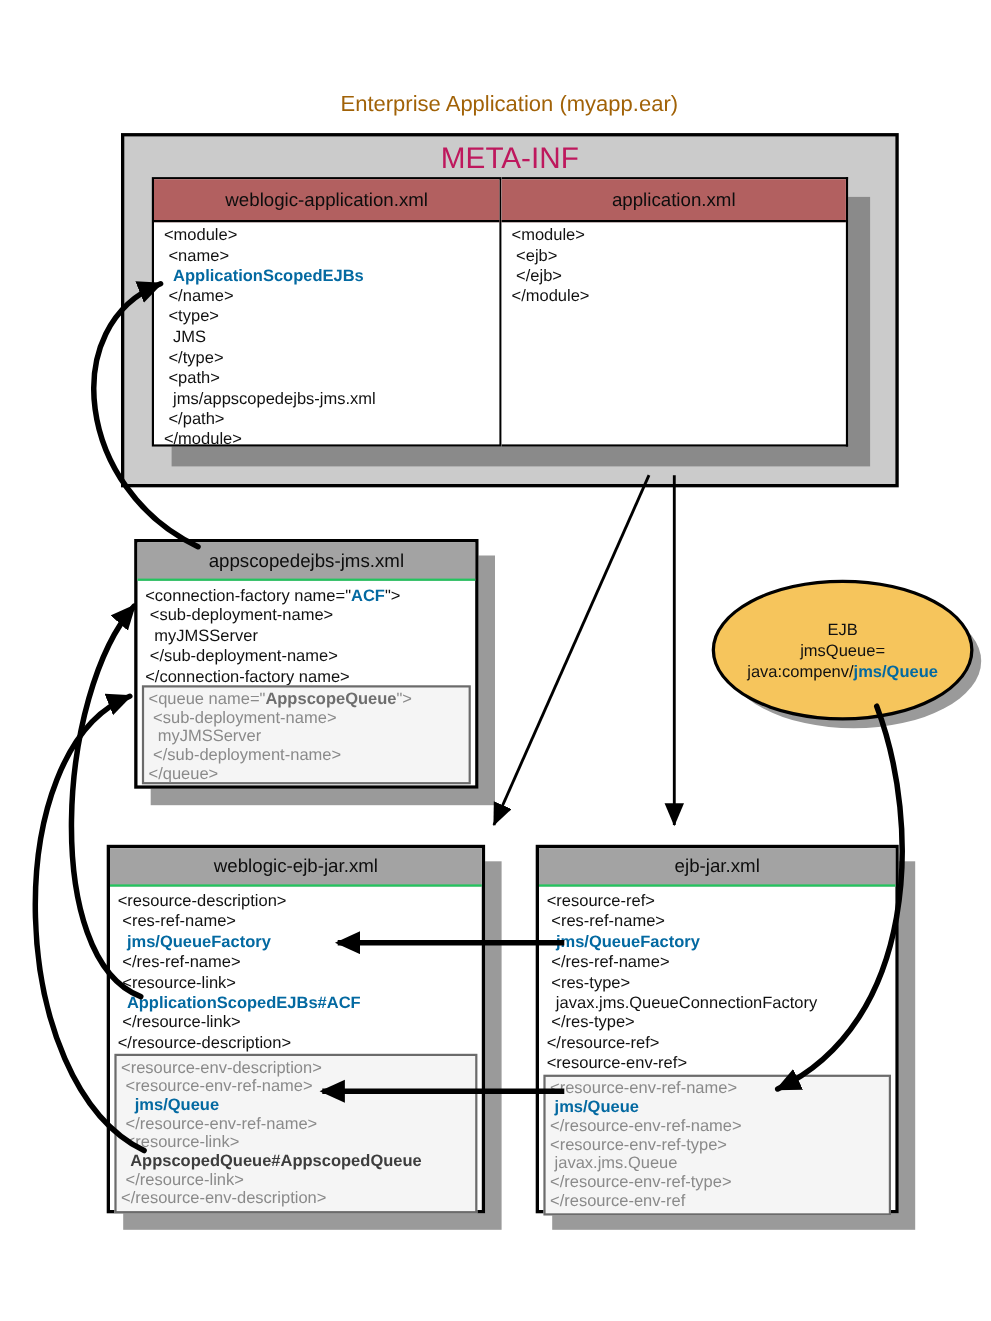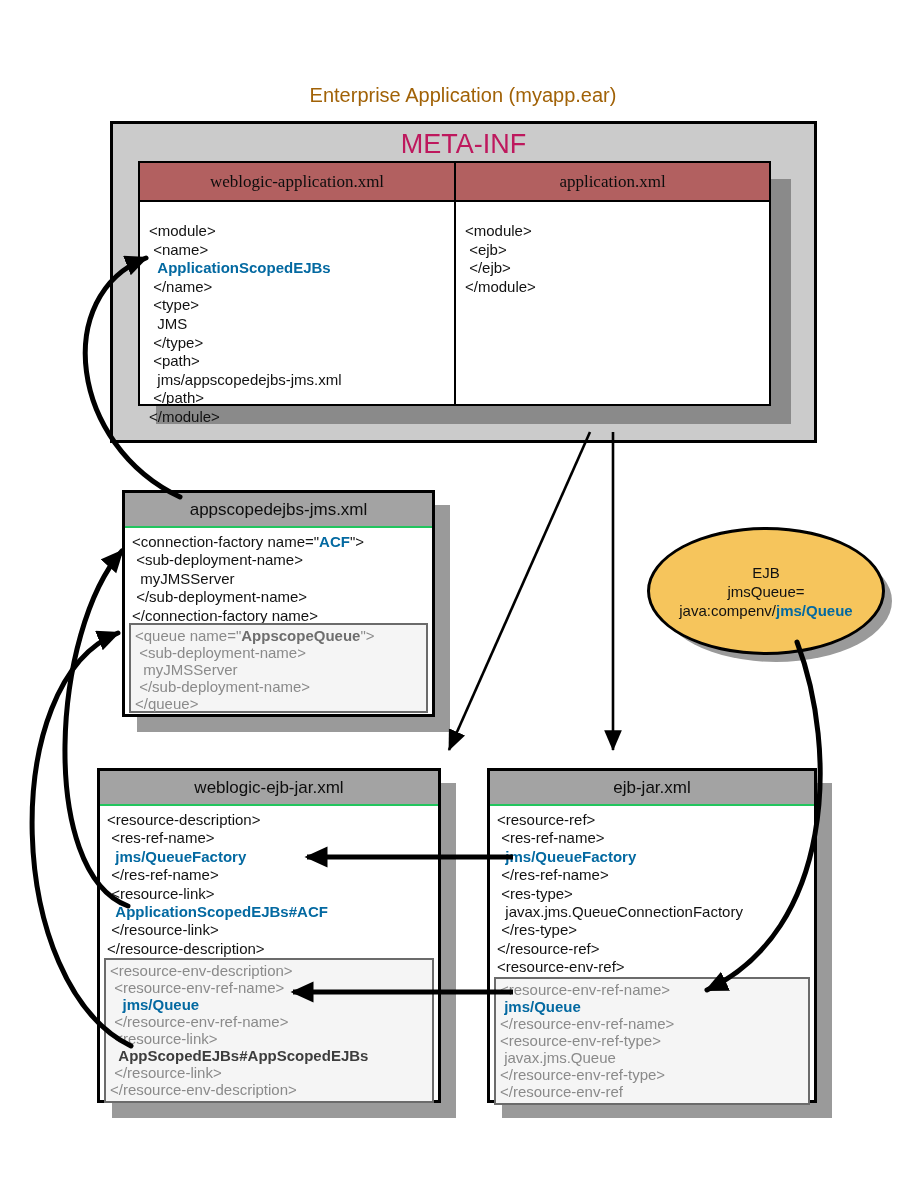--- a/index.html
+++ b/index.html
@@ -10,22 +10,22 @@
   .abs{position:absolute;}
   #title{left:110px;top:84px;width:706px;text-align:center;font-size:20px;color:#a16207;}
   
   #metainf{left:110px;top:121px;width:701px;height:316px;background:#cbcbcb;border:3px solid #000;}
   #metainf-label{left:0;right:0;top:5px;text-align:center;font-size:27px;color:#be185d;}
   #panels-shadow{left:156px;top:179px;width:635px;height:245px;background:#8a8a8a;}
   .panel{background:#fff;border:2px solid #000;}
   #panel-left{left:138px;top:161px;width:314px;height:241px;}
   #panel-right{left:456px;top:161px;width:313px;height:241px;border-left:none;}
   .panel-header{height:37px;background:#b26060;border-bottom:2px solid #000;
-    display:flex;align-items:center;justify-content:center;font-size:17px;color:#0d0d0d;font-family:Liberation Serif, serif;}
-  .panel-body{padding:20px 9px;font-size:15px;line-height:18.6px;}
+    display:flex;align-items:center;justify-content:center;font-size:17px;color:#0d0d0d;}
+  .panel-body{padding:3px 9px;font-size:15px;line-height:18.6px;}
   
   .rbox{background:#fff;border:3px solid #000;}
   .rbox-header{height:33px;background:#a3a3a3;border-bottom:2px solid #22c55e;
     display:flex;align-items:center;justify-content:center;font-size:17px;color:#0d0d0d;}
   .rbox-body{padding:5px 7px;font-size:15px;line-height:18.4px;}
   .shadow{background:#9a9a9a;}
   
   .subbox{background:#f5f5f5;border:2px solid #6b6b6b;padding:2px 4px;
     font-size:15px;line-height:17px;}
   .cl{white-space:pre;}
@@ -119,21 +119,21 @@
         <div class="cl"><span class="seg-plain">  </span><span class="seg-bold">ApplicationScopedEJBs#ACF</span></div>
         <div class="cl"><span class="seg-plain"> &lt;/resource-link&gt;</span></div>
         <div class="cl"><span class="seg-plain">&lt;/resource-description&gt;</span></div>
       </div>
     <div class="subbox code-gray" style="position:absolute;left:4px;right:4px;top:187px;height:137px;">
         <div class="cl"><span class="seg-plain">&lt;resource-env-description&gt;</span></div>
         <div class="cl"><span class="seg-plain"> &lt;resource-env-ref-name&gt;</span></div>
         <div class="cl"><span class="seg-plain">   </span><span class="seg-bold">jms/Queue</span></div>
         <div class="cl"><span class="seg-plain"> &lt;/resource-env-ref-name&gt;</span></div>
         <div class="cl"><span class="seg-plain"> &lt;resource-link&gt;</span></div>
-        <div class="cl"><span class="seg-plain">  </span><span class="seg-darkbold">AppScopedEJBs#AppScopedEJBs</span></div>
+        <div class="cl"><span class="seg-plain">  </span><span class="seg-darkbold">AppscopedQueue#AppscopedQueue</span></div>
         <div class="cl"><span class="seg-plain"> &lt;/resource-link&gt;</span></div>
         <div class="cl"><span class="seg-plain">&lt;/resource-env-description&gt;</span></div>
       </div>
   </div>
 
   <div class="abs shadow" style="left:502px;top:783px;width:330px;height:335px;"></div>
   <div class="abs rbox" style="left:487px;top:768px;width:324px;height:329px;">
     <div class="rbox-header">ejb-jar.xml</div>
     <div class="rbox-body">
         <div class="cl"><span class="seg-plain">&lt;resource-ref&gt;</span></div>

